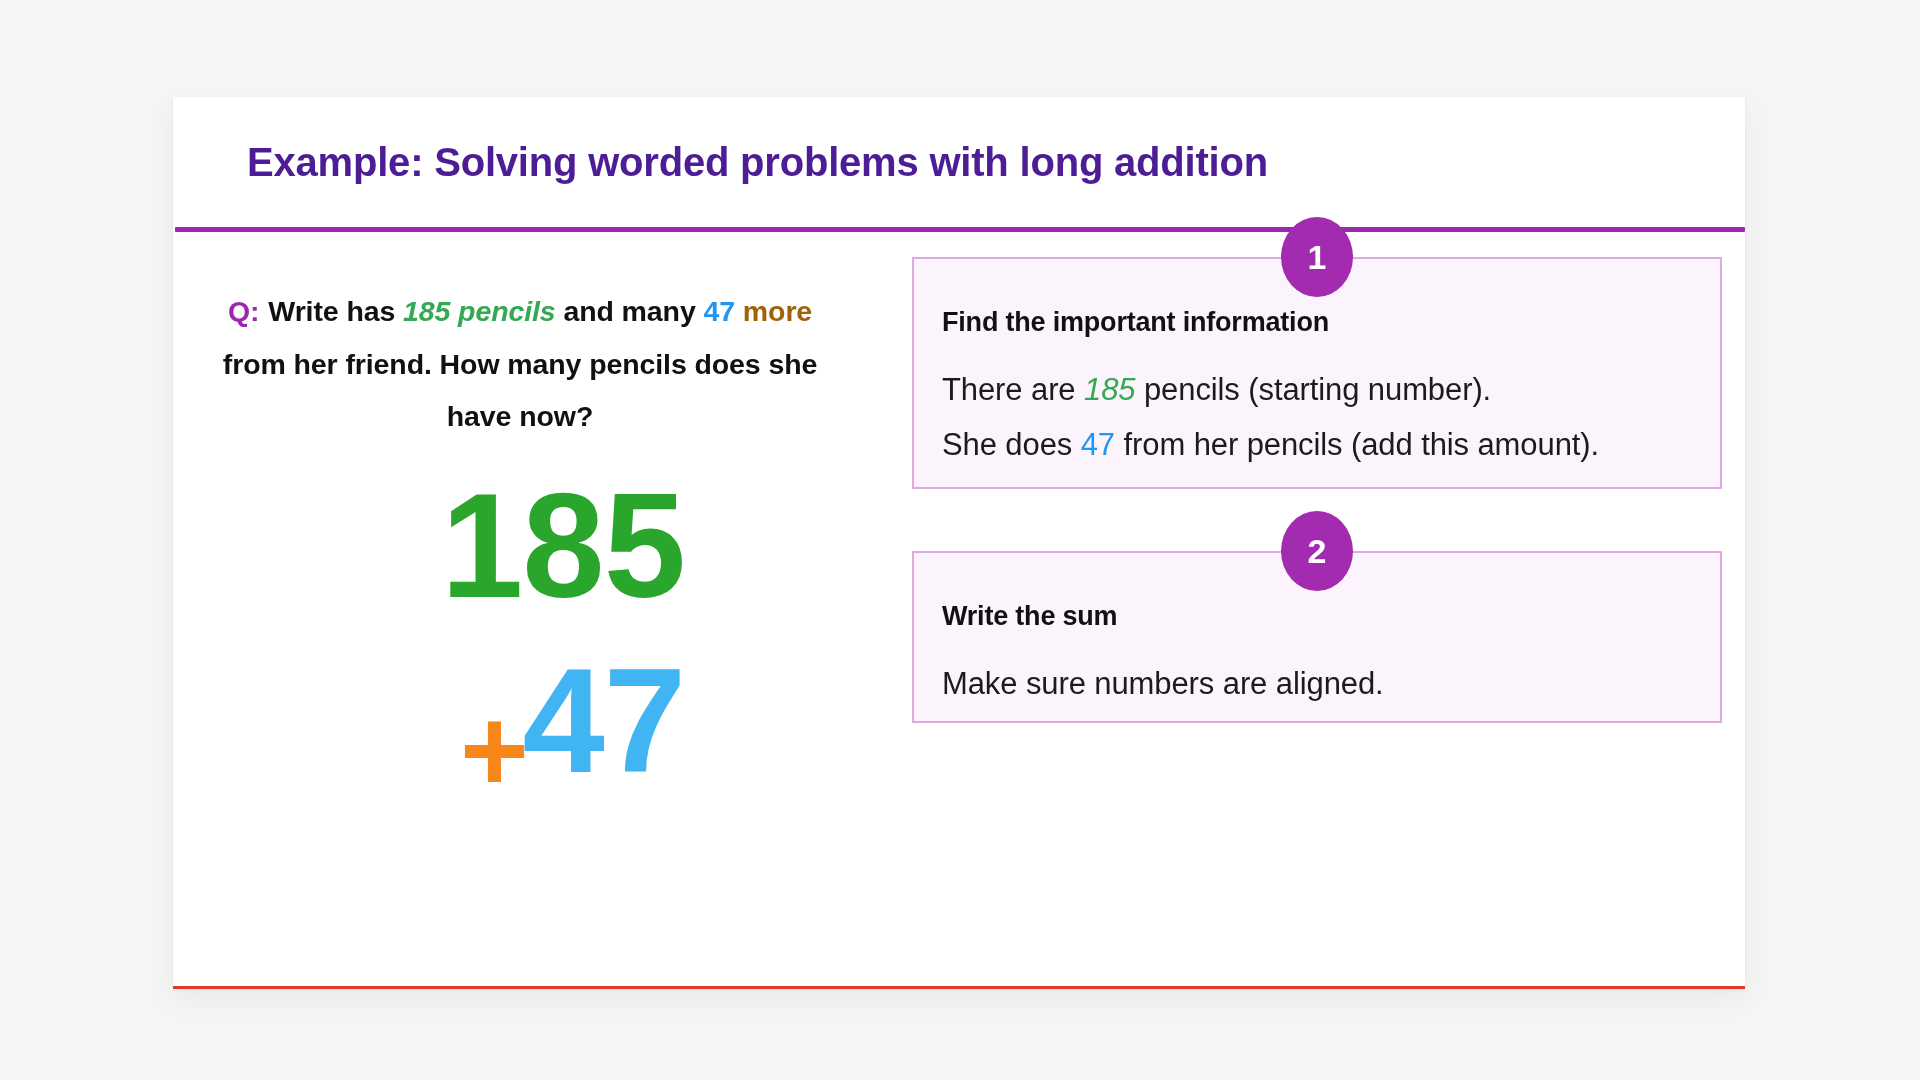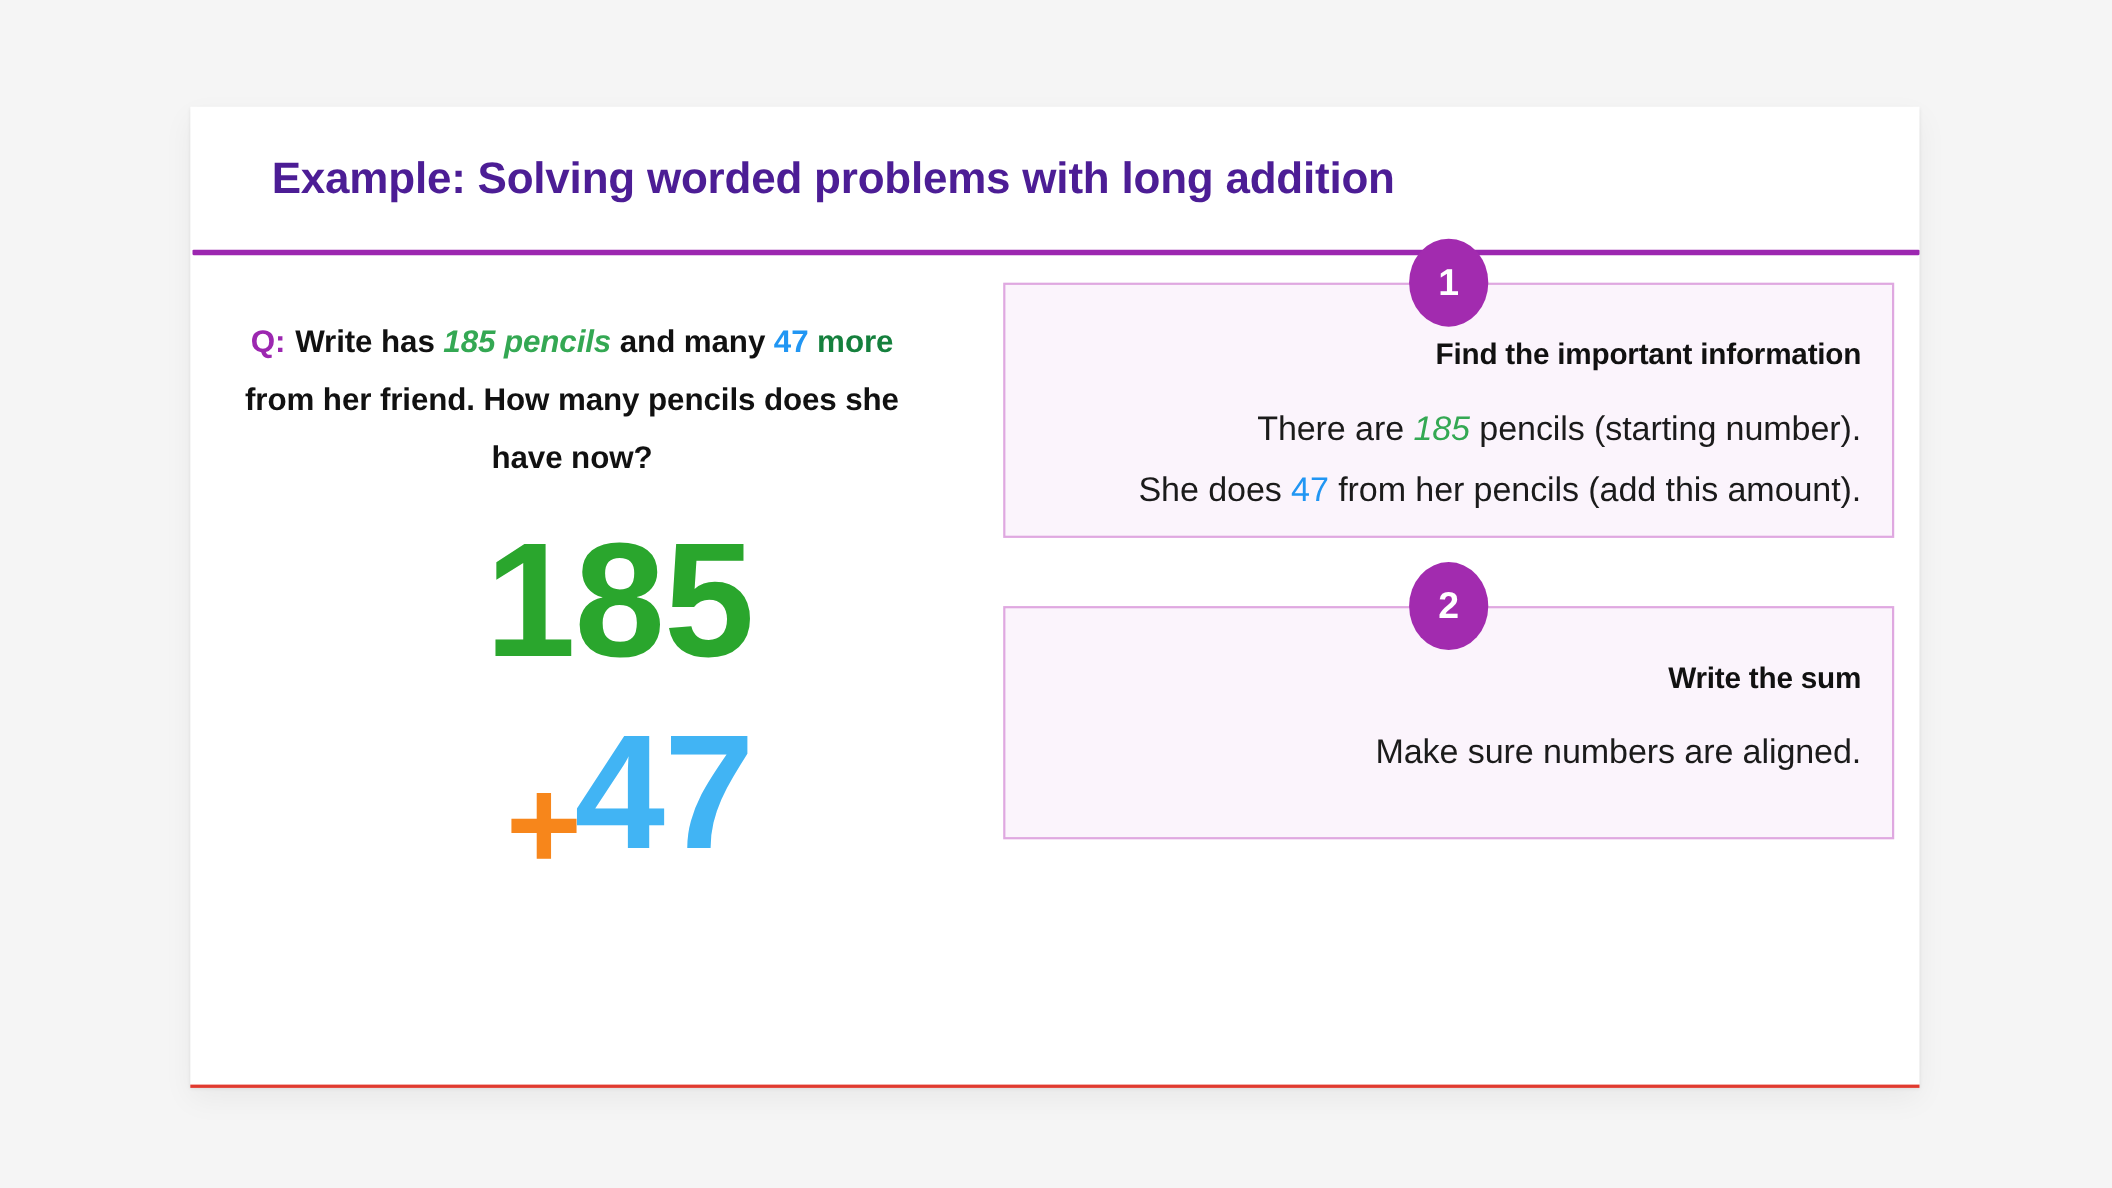--- a/index.html
+++ b/index.html
@@ -71,21 +71,21 @@
     text-align: center;
     font-size: 28.5px;
     font-weight: bold;
     line-height: 1.85;
     color: #111111;
     letter-spacing: -0.1px;
   }
   .q-label { color: #9c27b0; margin-right: 9px; }
   .hl-green { color: #34a853; font-style: italic; }
   .hl-blue  { color: #2196f3; }
-  .hl-orange{ color: #15803d; }
+  .hl-orange{ color: #a16207; }
 
   
   .sum-block {
     position: absolute;
     left: 0;
     top: 215px;
     width: 690px;
   }
   .sum-row {
     position: relative;
@@ -137,25 +137,25 @@
     font-weight: bold;
     display: flex;
     align-items: center;
     justify-content: center;
     z-index: 2;
   }
   .step-card {
     border: 2px solid #dfa8e0;
     background: #fbf4fc;
     padding: 48px 28px 30px 28px;
-    text-align: right;
+    text-align: left;
     box-sizing: border-box;
   }
   .step-card.tall  { height: 232px; }
-  .step-card.short { height: 212px; }
+  .step-card.short { height: 172px; }
   .step-title {
     font-size: 27px;
     font-weight: bold;
     color: #111111;
     margin-bottom: 24px;
     letter-spacing: -0.2px;
   }
   .step-line {
     font-size: 31px;
     color: #1b1b1b;

